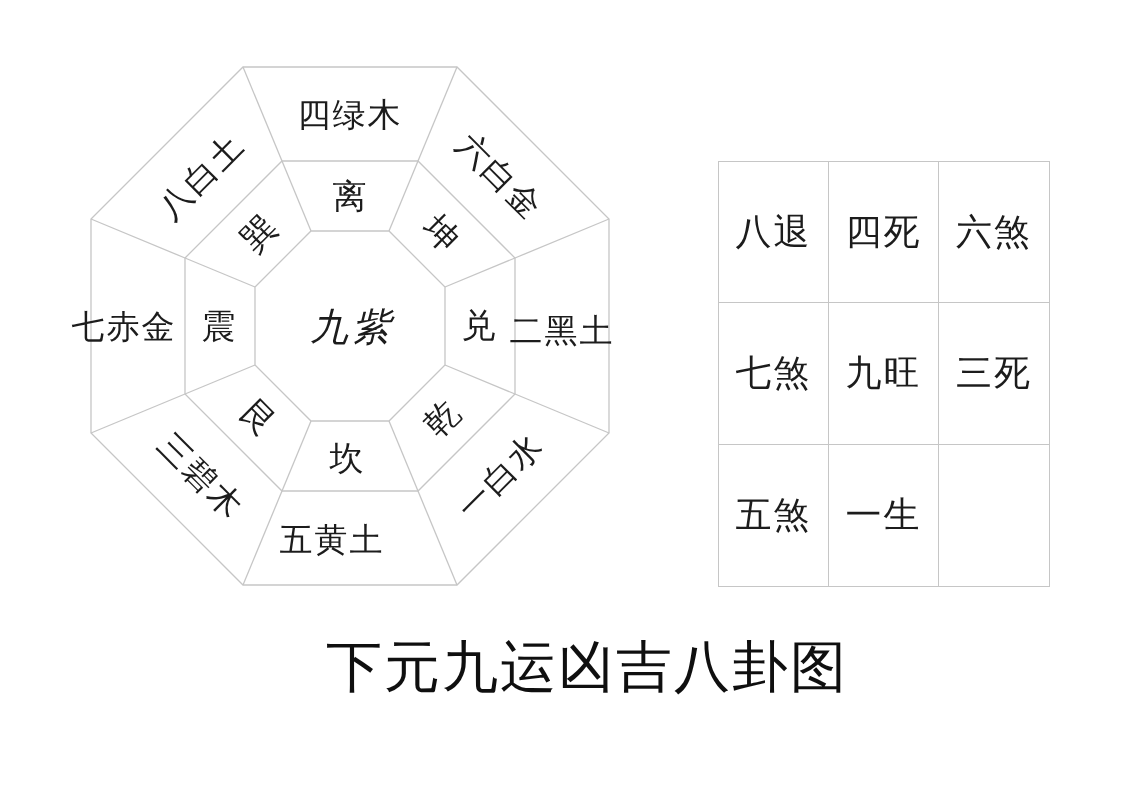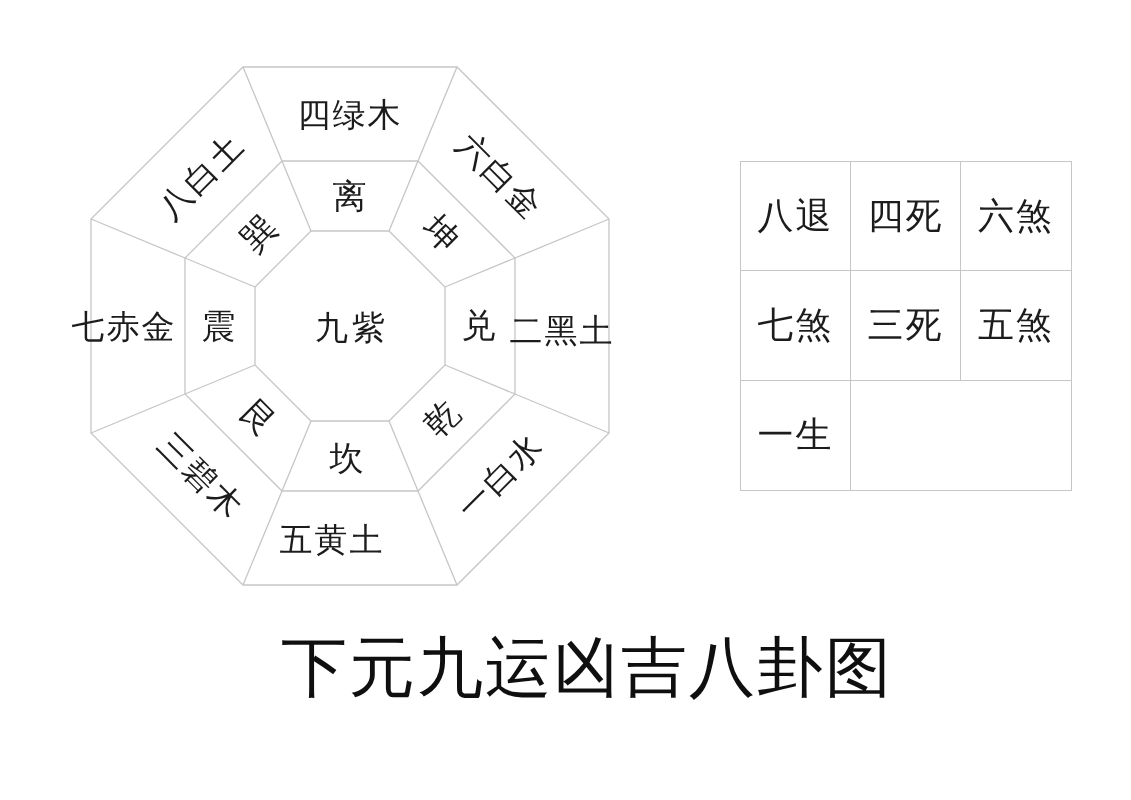--- a/index.html
+++ b/index.html
@@ -15,43 +15,42 @@
   .wire{fill:none;stroke:var(--line);stroke-width:1.3;}
   .lbl{
     position:absolute;
     white-space:nowrap;
     color:var(--text);
     line-height:1;
     transform:translate(-50%,-50%) rotate(var(--r,0deg));
   }
   .outer-lbl{font-size:33px;letter-spacing:2px;}
   .inner-lbl{font-size:34px;letter-spacing:1px;}
-  .center-lbl{font-size:33px;letter-spacing:4px;}
+  .center-lbl{font-size:38px;letter-spacing:4px;font-style:italic;}
   .grid{
-    position:absolute;left:718px;top:161px;width:332px;height:330px;
+    position:absolute;left:718px;top:161px;width:332px;height:426px;
     display:grid;
     grid-template-rows:repeat(3,1fr);
     grid-template-columns:repeat(3,1fr);
     border:1.5px solid var(--line);
     box-sizing:border-box;
     background:var(--background);
-    margin-left:22px;
   }
   .cell{
     display:flex;align-items:center;justify-content:center;
     font-size:36px;color:var(--text);letter-spacing:2px;
     border-right:1.5px solid var(--line);
     border-bottom:1.5px solid var(--line);
   }
   .cell:nth-child(3n){border-right:none;}
   .cell:nth-child(n+7){border-bottom:none;font-family:Liberation Mono, monospace;}
   .title{
     position:absolute;left:587px;top:668px;
     transform:translate(-50%,-50%);
-    font-size:66px;letter-spacing:2px;white-space:nowrap;
+    font-size:56px;letter-spacing:2px;white-space:nowrap;
     color:var(--title-text);
   }
 </style>
 </head>
 <body>
 
 <div class="stage">
 
   <svg class="wires" viewBox="0 0 1131 800">
     <polygon class="wire" points="243,67 457,67 609,219 609,433 457,585 243,585 91,433 91,219"></polygon>
@@ -95,20 +94,21 @@
   <div class="lbl inner-lbl" style="left:219px;top:326px">震</div>
   <div class="lbl inner-lbl" style="left:259px;top:233px;--r:-45deg">巽</div>
 
   <div class="lbl center-lbl" style="left:352px;top:327px">九紫</div>
 
   <div class="grid">
     <div class="cell">八退</div>
     <div class="cell">四死</div>
     <div class="cell">六煞</div>
     <div class="cell">七煞</div>
+    <div class="cell">九旺</div>
     <div class="cell">三死</div>
     <div class="cell">五煞</div>
     <div class="cell">一生</div>
   </div>
 
   <div class="title">下元九运凶吉八卦图</div>
 
 </div>
 
 </body></html>

